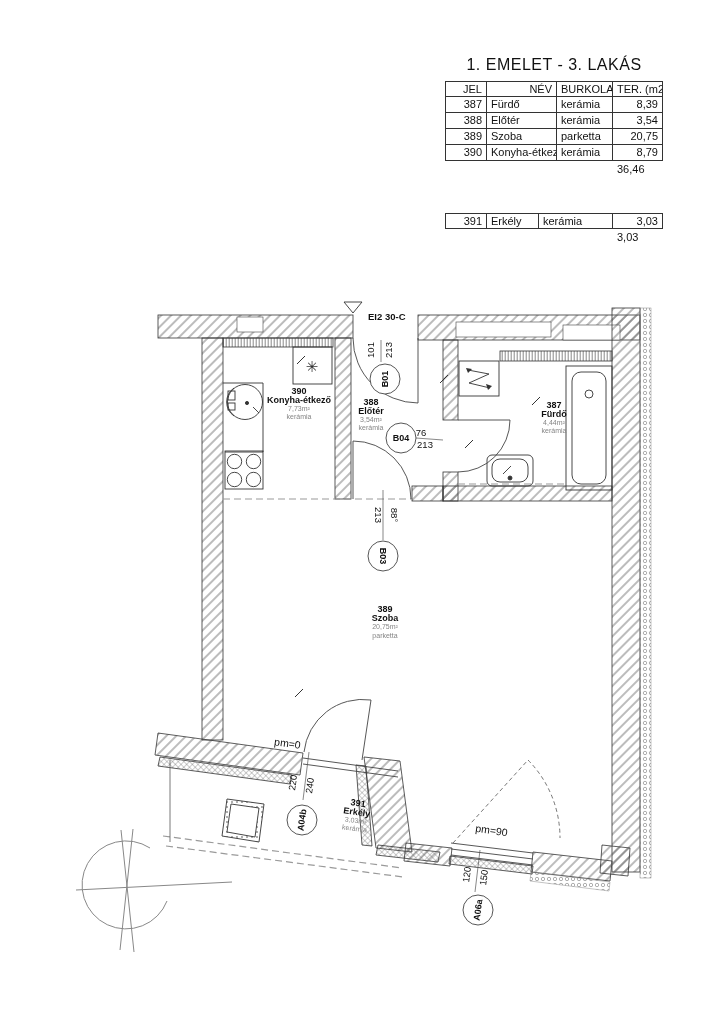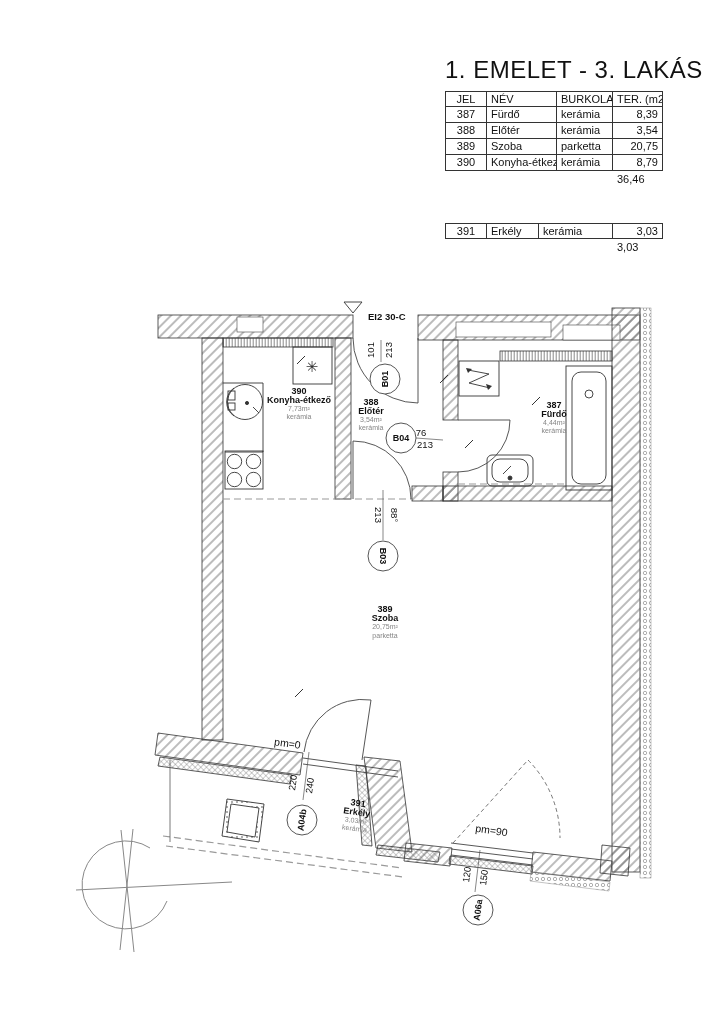--- a/index.html
+++ b/index.html
@@ -1,25 +1,25 @@
 <!DOCTYPE html>
 <html><head>
 <meta charset="utf-8">
 <style>
   html,body{margin:0;padding:0;background:#fff;}
   .page{position:relative;width:725px;height:1024px;background:#fff;overflow:hidden;
         font-family:"Liberation Sans",sans-serif;color:#111;}
   .titleblock{position:absolute;left:445px;top:56px;width:218px;}
-  .title{font-size:24px;letter-spacing:.5px;color:#111;text-align:center;white-space:nowrap;margin-bottom:7px;}
+  .title{font-size:16px;letter-spacing:.5px;color:#111;text-align:center;white-space:nowrap;margin-bottom:7px;}
   .t{display:grid;grid-template-columns:42px 70px 56px 50px;font-size:11px;line-height:13px;}
   .t2{margin-top:36px;grid-template-columns:42px 52px 74px 50px;}
   .c{border-right:1px solid #333;border-bottom:1px solid #333;padding:1px 4px 0 4px;height:16px;box-sizing:border-box;overflow:hidden;white-space:nowrap;}
   .cf{border-left:1px solid #333;}
-  .hd{border-top:1px solid #333;text-align:left;}
-  .jel{text-align:center;}
+  .hd{border-top:1px solid #333;text-align:right;}
+  .jel{text-align:right;}
   .ter{text-align:right;}
   .tot{border:none;text-align:left;padding:2px 4px;height:16px;box-sizing:border-box;}
   svg text{font-family:"Liberation Sans",sans-serif;}
   .rn{font-size:9px;font-weight:700;fill:#111;text-anchor:middle;}
   .ra{font-size:7px;fill:#858585;text-anchor:middle;}
   .dm{font-size:9.5px;fill:#111;text-anchor:middle;}
   .mk{font-size:9px;font-weight:600;fill:#111;text-anchor:middle;}
   .pm{font-size:10.5px;fill:#111;text-anchor:middle;}
   .el{font-size:9.5px;font-weight:600;fill:#111;}
 </style>

